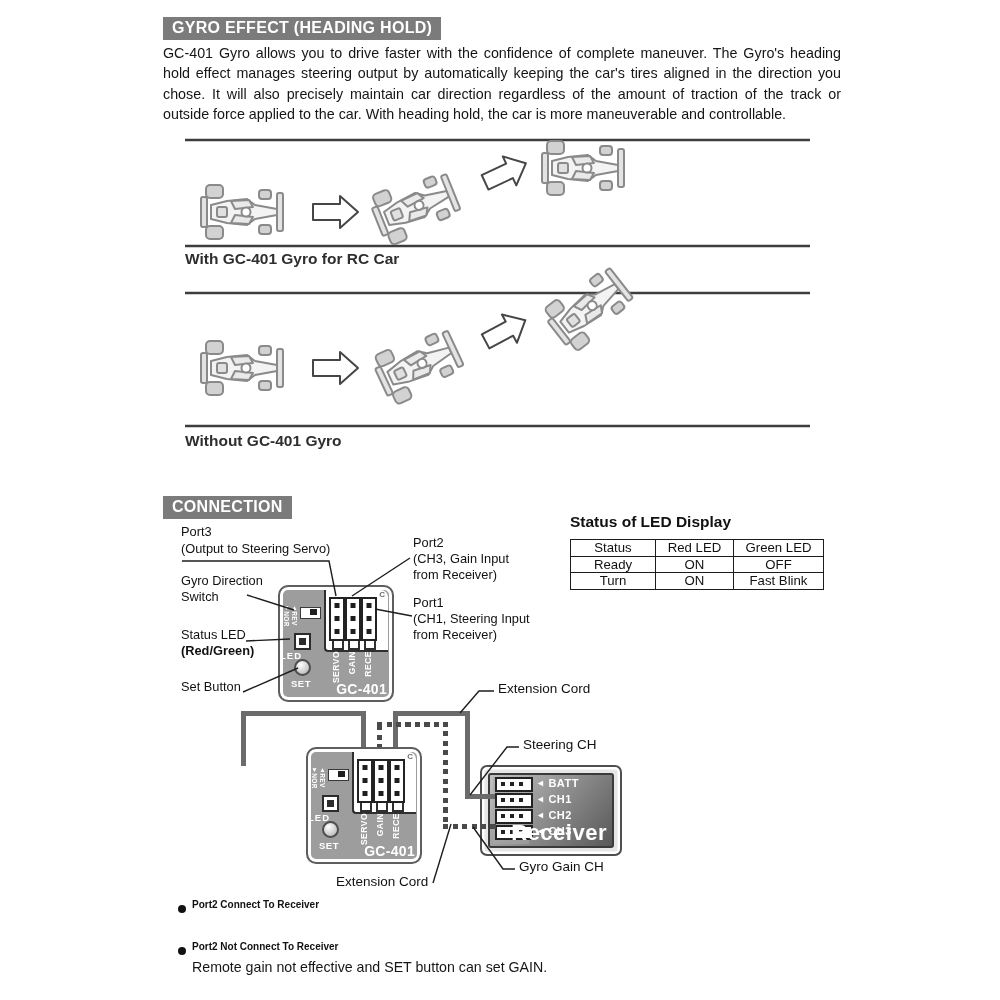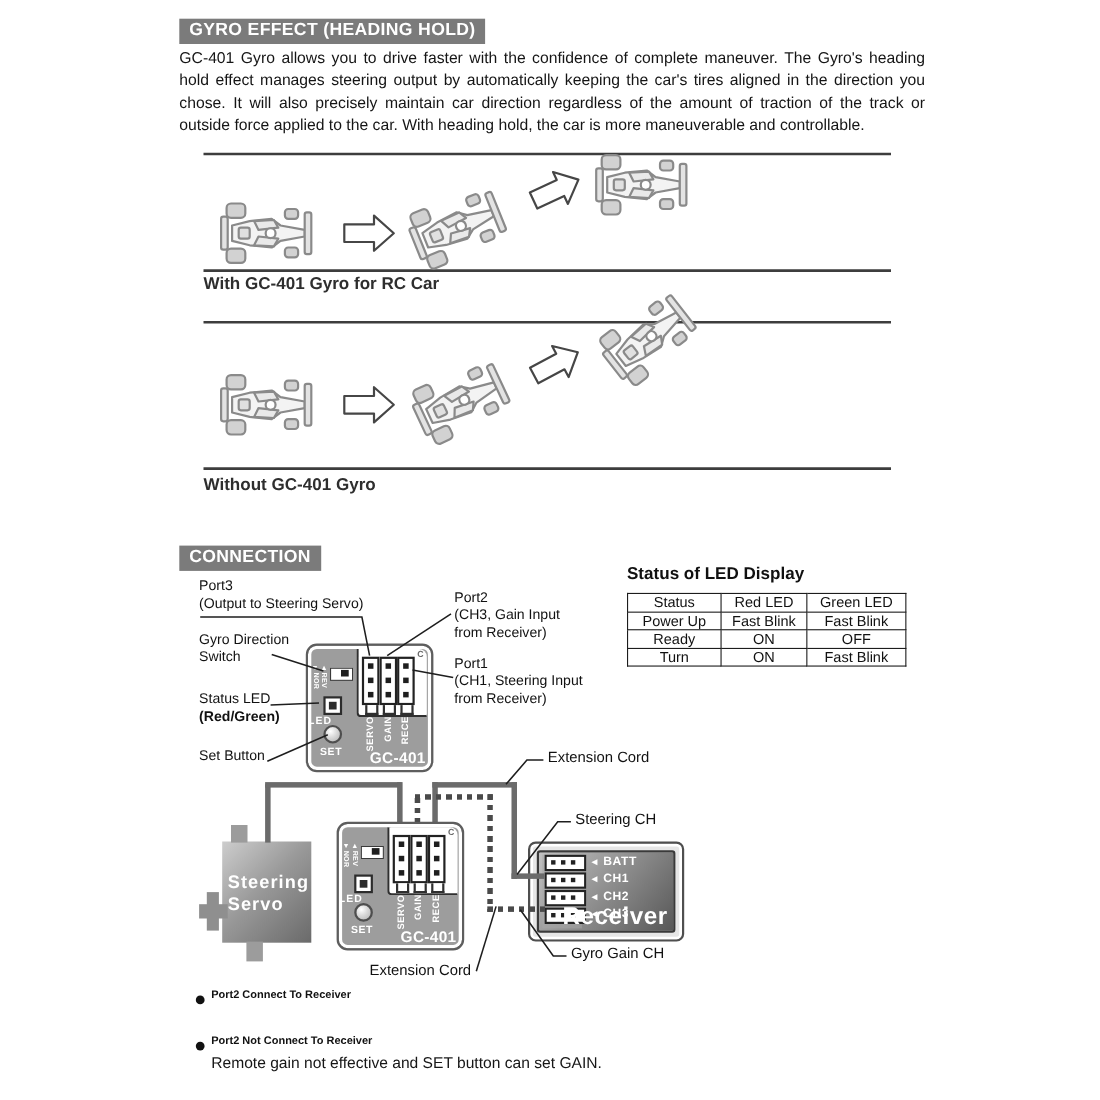--- a/index.html
+++ b/index.html
@@ -147,47 +147,32 @@
         <col style="width:78px">
         <col style="width:90px">
       </colgroup>
     <tbody>
         <tr>
       <td>Status</td>
       <td>Red LED</td>
       <td>Green LED</td>
     </tr>
     <tr>
-      <td>Power Up</td>
-      <td>Fast Blink</td>
-      <td>Fast Blink</td>
-    </tr>
-    <tr>
       <td>Ready</td>
       <td>ON</td>
       <td>OFF</td>
     </tr>
     <tr>
       <td>Turn</td>
       <td>ON</td>
       <td>Fast Blink</td>
     </tr>
   </tbody>
     </table>
 
-  <div class="servo-body">
-    <i class="sv-part" style="left:8px;top:-15px;width:15px;height:16px;"></i>
-    <i class="sv-part" style="left:22px;bottom:-17px;width:15px;height:18px;"></i>
-    <i class="sv-part" style="left:-21px;top:57px;width:26px;height:13px;background:#8f8f8f;"></i>
-    <i class="sv-part" style="left:-14px;top:46px;width:11px;height:35px;background:#8f8f8f;"></i>
-    <div class="sv-label">
-      <div>Steering</div>
-      <div>Servo</div>
-    </div>
-  </div>
 
   <div class="rx">
     <div class="rx-panel">
       <i class="rx-strip"></i>
       <div class="rx-slot" style="top:2px;">
         <i class="rx-pin" style="left:4px;"></i>
           <i class="rx-pin" style="left:13px;"></i>
           <i class="rx-pin" style="left:22px;"></i>
       </div>
       <div class="rx-slot" style="top:18px;">

